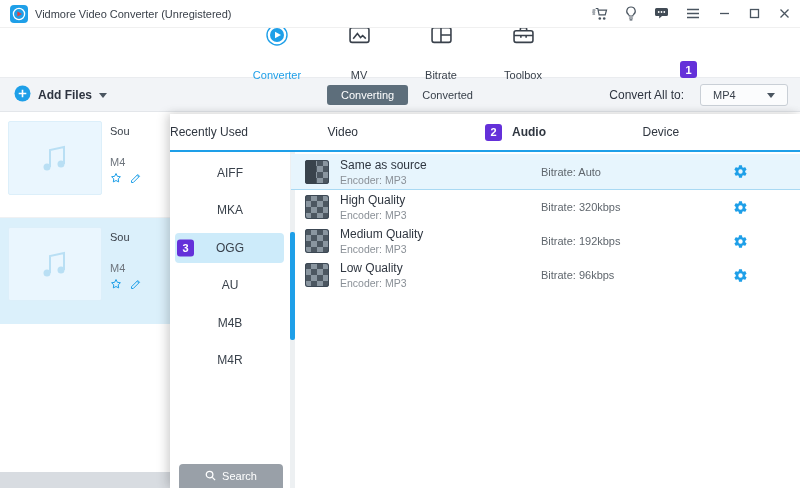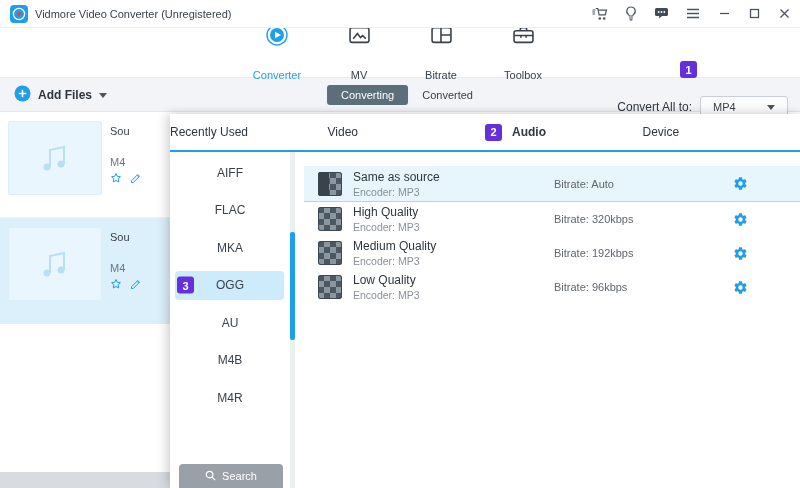--- a/index.html
+++ b/index.html
@@ -22,21 +22,21 @@
 .nav-tab.active .nav-label{color:#1E9FE8}
 
 
 .subheader{position:absolute;top:78px;left:0;width:800px;height:34px;background:#F2F4F7;border-bottom:1px solid #E3E6EA;z-index:3}
 .add-files{position:absolute;left:14px;top:0;height:34px;display:flex;align-items:center;gap:7px;cursor:pointer}
 .add-label{font-size:12px;color:#2E3440;font-weight:bold}
 .caret-down{width:0;height:0;border-left:4px solid transparent;border-right:4px solid transparent;border-top:5px solid #4A5560}
 .center-toggle{position:absolute;left:50%;top:0;height:34px;transform:translateX(-50%);display:flex;align-items:center;gap:14px}
 .pill{background:#5D6E7B;color:#fff;font-size:11px;padding:4px 14px;border-radius:3px;cursor:pointer}
 .plain-toggle{font-size:11px;color:#39414B;cursor:pointer}
-.convert-all{position:absolute;right:12px;top:12px;height:34px;display:flex;align-items:center;gap:8px}
+.convert-all{position:absolute;right:12px;top:0;height:34px;display:flex;align-items:center;gap:16px}
 .ca-label{font-size:12px;color:#2E3440}
 .ca-select{width:88px;height:22px;background:#FBFCFD;border:1px solid #C9CFD6;border-radius:3px;display:flex;align-items:center;padding:0 12px;font-size:11px;color:#39414B;cursor:pointer}
 .ca-select .caret-down{margin-left:auto}
 
 
 .badge{width:17px;height:17px;background:#6430D9;color:#fff;font-size:11px;font-weight:bold;display:flex;align-items:center;justify-content:center;border-radius:3px;flex:0 0 17px}
 .badge.b1{position:absolute;left:680px;top:61px;z-index:10}
 .badge.b3{position:absolute;left:7px;top:50%;transform:translateY(-50%);z-index:2}
 
 
@@ -63,21 +63,21 @@
 .fmt-item{position:relative;height:37.5px;display:flex;align-items:center;justify-content:center;font-size:12px;color:#39414B;cursor:pointer}
 .fmt-item .fl{position:relative;z-index:1}
 .fmt-item.selected::before{content:"";position:absolute;left:5px;right:6px;top:4px;bottom:4px;background:#CDEBFA;border-radius:4px}
 .search-box{position:absolute;bottom:0;left:9px;width:104px;height:24px;background:#99A0A8;border-radius:4px 4px 0 0;display:flex;align-items:center;justify-content:center;gap:6px;color:#FFF;font-size:11px;cursor:pointer}
 
 
 .vscroll{position:absolute;left:120px;top:0;bottom:0;width:5px;background:#EDF0F2;cursor:pointer}
 .vthumb{position:absolute;left:0;top:80px;width:5px;height:108px;background:#1E9FE8;border-radius:2px;cursor:grab}
 
 
-.preset-list{flex:1;padding-top:14px;margin-left:14px;min-width:0}
+.preset-list{flex:1;padding-top:2px;margin-left:1px;min-width:0}
 .preset-row{position:relative;height:34px;display:flex;align-items:center;padding:0 16px 0 14px;cursor:pointer}
 .preset-row.selected{height:36px;background:#E7F5FD;border-bottom:1px solid #A9D9F3}
 .q-icon{position:relative;width:24px;height:24px;border-radius:3px;overflow:hidden;flex:0 0 24px;margin-right:11px;background:conic-gradient(#8A96A0 25%,#4C5761 0 50%,#8A96A0 0 75%,#4C5761 0);background-size:12px 12px;box-shadow:inset 0 0 0 1px #3C4854}
 .q-icon.split::after{content:"";position:absolute;left:0;top:0;width:11px;height:100%;background:#39434C}
 .p-text{display:flex;flex-direction:column;justify-content:center;gap:2px}
 .p-name{font-size:12px;color:#2F3640}
 .p-enc{font-size:10.5px;color:#8A9097}
 .p-bitrate{position:absolute;left:250px;font-size:11px;color:#5F666D}
 .gear{margin-left:auto;margin-right:36px;display:flex;cursor:pointer}
 </style>
@@ -280,23 +280,20 @@
         </div>
       </div>
 
       <div class="panel-body">
 
         <div class="fmt-sidebar">
           <div class="fmt-item">
               <span class="fl">AIFF</span>
             </div>
           <div class="fmt-item">
-              <span class="fl">FLAC</span>
-            </div>
-          <div class="fmt-item">
               <span class="fl">MKA</span>
             </div>
           <div class="fmt-item selected">
             <span class="badge b3">3</span>
             <span class="fl">OGG</span>
           </div>
           <div class="fmt-item">
               <span class="fl">AU</span>
             </div>
           <div class="fmt-item">

